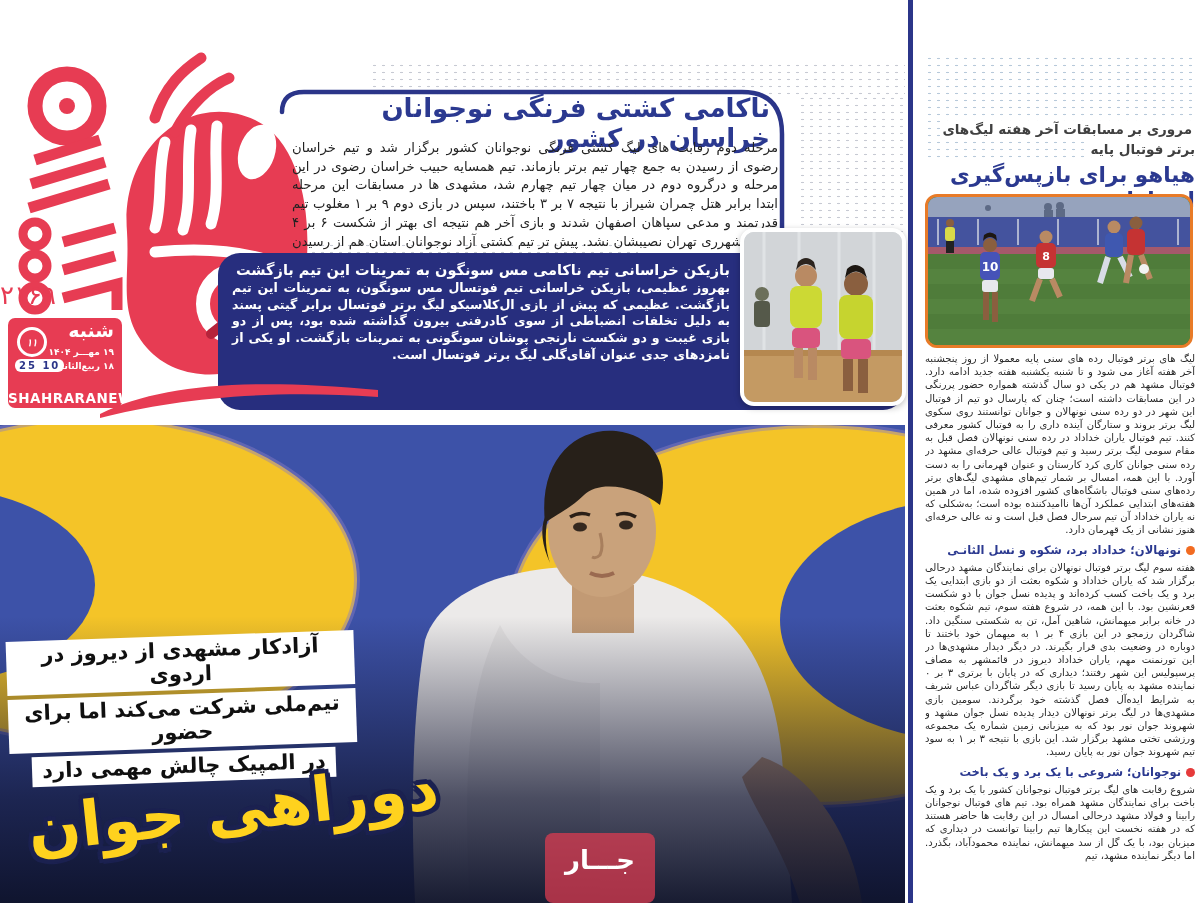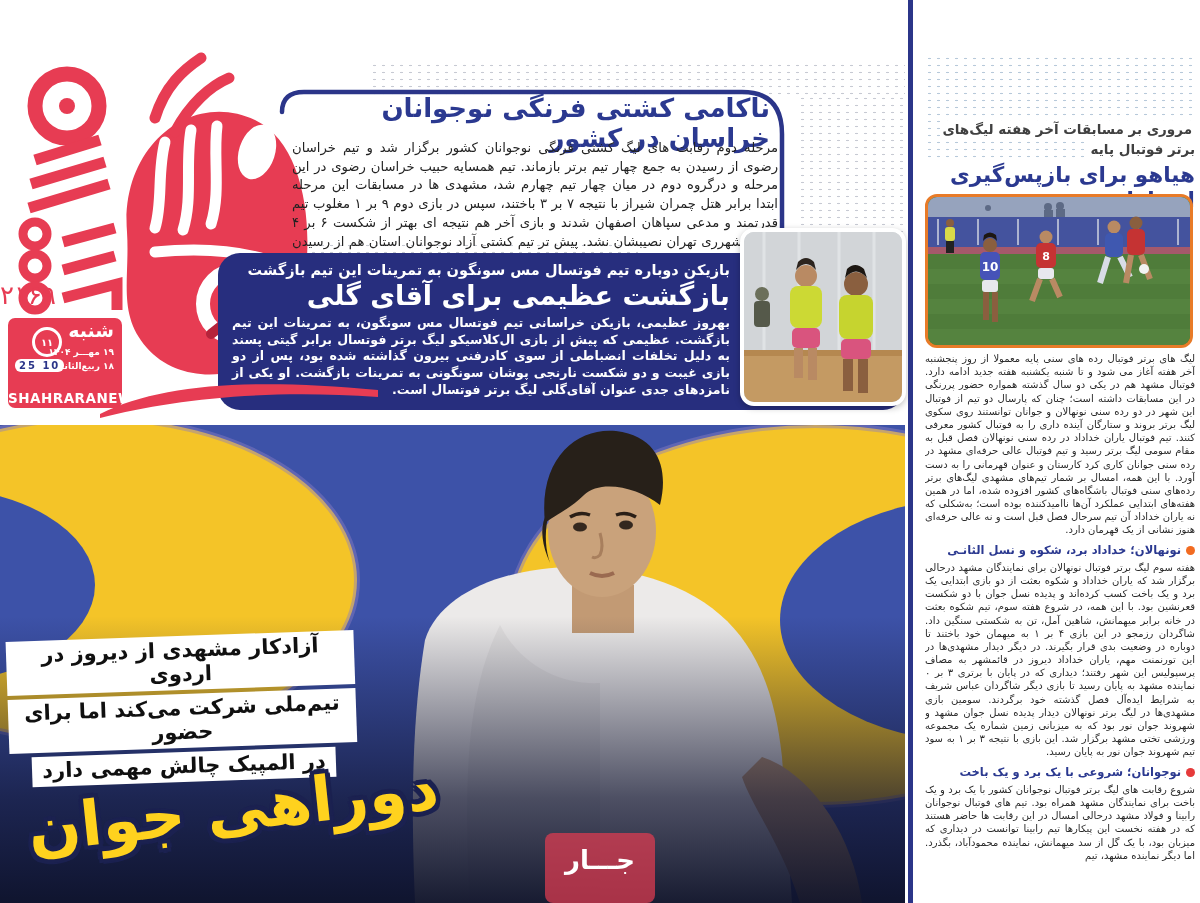--- a/index.html
+++ b/index.html
@@ -13,22 +13,22 @@
   .dots-blue{background-image:radial-gradient(#b7c9da 1.1px,transparent 1.3px);background-size:9px 7px;}
 
   
   .divider{left:908px;top:0;width:5px;height:903px;background:#2b3589;}
 
   
   .issue-number{left:0px;top:280px;width:112px;color:#e73c53;font-size:26px;font-weight:normal;
                 letter-spacing:9px;text-align:left;}
   .datebox{left:8px;top:318px;width:114px;height:90px;background:#e73c53;border-radius:7px;color:#fff;}
   .datebox .day{position:absolute;right:8px;top:1px;font-size:19px;font-weight:bold;}
-  .datebox .pagecircle{position:absolute;left:24px;top:9px;width:24px;height:24px;border:3px solid #fff;
-        border-radius:50%;font-size:10px;font-weight:bold;display:flex;align-items:center;justify-content:center;}
+  .datebox .pagecircle{position:absolute;left:9px;top:9px;width:24px;height:24px;border:3px solid #fff;
+        border-radius:50%;font-size:10px;font-weight:bold;display:flex;align-items:center;justify-content:center;font-style:italic;}
   .datebox .d1{position:absolute;right:8px;top:29px;font-size:9px;font-weight:bold;}
   .datebox .d2{position:absolute;right:8px;top:43px;font-size:9px;font-weight:bold;}
   .datebox .greg{position:absolute;left:7px;top:41px;background:#fff;color:#2b3589;font-size:10px;
         font-weight:bold;padding:1px 4px;border-radius:6px;letter-spacing:2px;}
   .datebox .site{position:absolute;left:0;right:0;bottom:2px;text-align:center;font-size:13.5px;
         font-weight:bold;letter-spacing:.5px;}
 
   
   .a1-headline{left:300px;top:93px;width:470px;text-align:right;color:#2b3990;font-size:26px;
         font-weight:bold;}
@@ -139,22 +139,21 @@
   <h1 class="abs a1-headline" dir="rtl" style="margin:0;">ناکامی کشتی فرنگی نوجوانان خراسان در کشور</h1>
   <p class="abs a1-body" dir="rtl" style="margin:0;">مرحله دوم رقابت های لیگ کشتی فرنگی نوجوانان کشور برگزار شد و تیم خراسان رضوی از رسیدن به جمع چهار تیم برتر بازماند. تیم همسایه حبیب خراسان رضوی در این مرحله و درگروه دوم در میان چهار تیم چهارم شد، مشهدی ها در مسابقات این مرحله ابتدا برابر هتل چمران شیراز با نتیجه ۷ بر ۳ باختند، سپس در بازی دوم ۹ بر ۱ مغلوب تیم قدرتمند و مدعی سپاهان اصفهان شدند و بازی آخر هم نتیجه ای بهتر از شکست ۶ بر ۴ مقابل شهرری تهران نصیبشان نشد. پیش تر تیم کشتی آزاد نوجوانان استان هم از رسیدن به نیمه نهایی بازمانده بود.</p>
 
   <div class="abs bluebox"></div>
 
   <svg class="abs" style="left:100px;top:376px;" width="290" height="42" viewBox="0 0 290 42">
     <path d="M0,38 C60,8 150,2 278,14 L278,21 C160,13 70,24 0,42 Z" fill="#e73c53"></path>
   </svg>
 
   <div class="abs bb-text" dir="rtl">
-    <p class="bb-kicker">بازیکن دوباره تیم فوتسال مس سونگون به تمرینات این تیم بازگشت</p>
-    <h2 class="bb-headline">بازگشت عظیمی برای آقای گلی</h2>
+    <p class="bb-kicker">بازیکن خراسانی تیم ناکامی مس سونگون به تمرینات این تیم بازگشت</p>
     <p class="bb-body">بهروز عظیمی، بازیکن خراسانی تیم فوتسال مس سونگون، به تمرینات این تیم بازگشت. عظیمی که پیش از بازی ال‌کلاسیکو لیگ برتر فوتسال برابر گیتی پسند به دلیل تخلفات انضباطی از سوی کادرفنی بیرون گذاشته شده بود، پس از دو بازی غیبت و دو شکست نارنجی پوشان سونگونی به تمرینات بازگشت. او یکی از نامزدهای جدی عنوان آقای‌گلی لیگ برتر فوتسال است.</p>
   </div>
 
   <div class="abs futsal-photo">
     <svg width="158" height="170" viewBox="0 0 158 170">
       <rect width="158" height="170" fill="#d2d5d8"></rect>
       <g stroke="#e0e3e5" stroke-width="3">
         <path d="M20,0 V120"></path>
           <path d="M55,0 V120"></path>
           <path d="M95,0 V120"></path>

